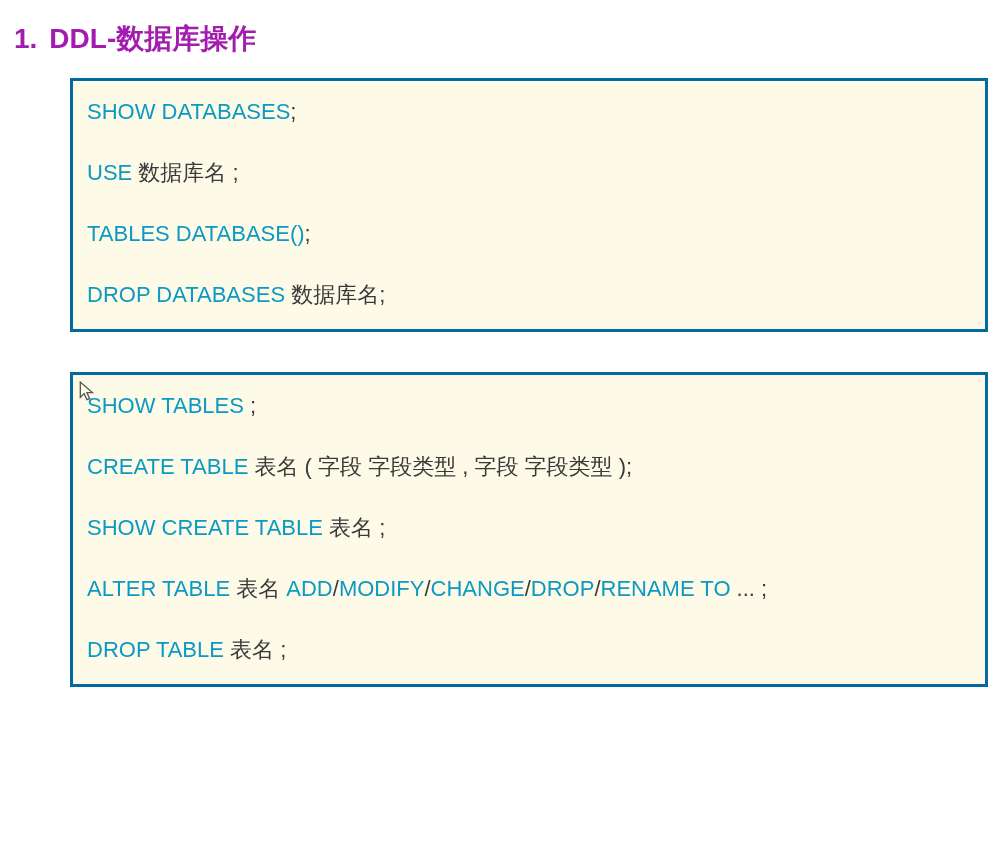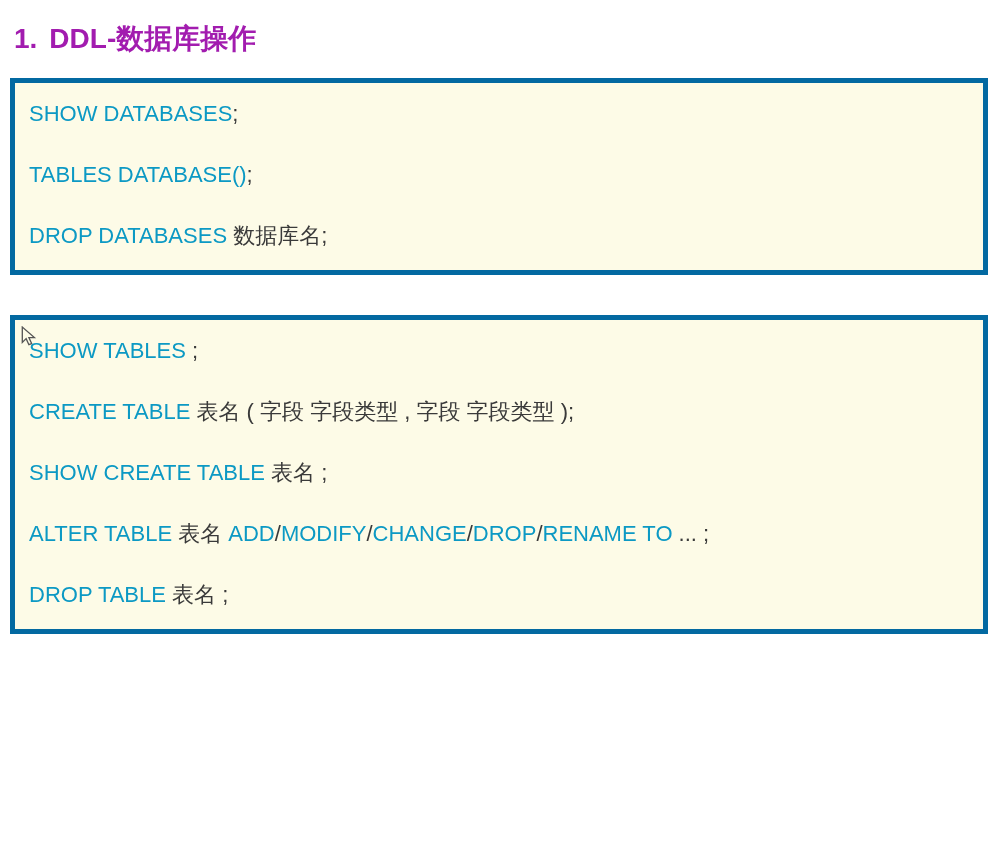--- a/index.html
+++ b/index.html
@@ -12,22 +12,23 @@
     .section { margin-bottom: 40px; }
     .section-heading {
       font-size: 28px;
       font-weight: 600;
       color: #a21caf;
       margin-bottom: 20px;
       margin-left: 4px;
     }
     .num { display: inline-block; margin-right: 12px; }
     .code-box {
+      margin-left: 60px;
       margin-right: 10px;
-      border: 5px solid #0369a1;
+      border: 3px solid #0369a1;
       background: #fdfbe7;
       padding: 14px 12px 14px 14px;
       position: relative;
     }
     .code-line {
       font-size: 22px;
       line-height: 1.5;
       margin-bottom: 28px;
       white-space: nowrap;
       font-family: "Microsoft YaHei", "PingFang SC", Arial, sans-serif;
@@ -46,20 +47,21 @@
     .cursor-arrow svg { width: 100%; height: 100%; }
   </style>
 </head>
 <body>
 
 <div id="root">
     <div class="section">
       <div class="section-heading"><span class="num">1.</span><span>DDL-数据库操作</span></div>
       <div class="code-box">
         <div class="code-line"><span class="kw">SHOW DATABASES</span><span class="txt">;</span></div>
+        <div class="code-line"><span class="kw">USE</span><span class="txt">  数据库名 ;</span></div>
         <div class="code-line"><span class="kw">TABLES  DATABASE()</span><span class="txt">;</span></div>
         <div class="code-line"><span class="kw">DROP  DATABASES</span><span class="txt">  数据库名;</span></div>
       </div>
     </div>
     <div class="section">
       <div class="code-box">
         <div class="cursor-arrow"><svg viewBox="0 0 16 20">
             <path d="M1 1 L1 15 L4.5 11.5 L7 17 L9.5 16 L7 10.5 L12 10.5 Z" fill="none" stroke="#555" stroke-width="1.2"></path>
           </svg></div>
         <div class="code-line"><span class="kw">SHOW  TABLES</span><span class="txt"> ;</span></div>

